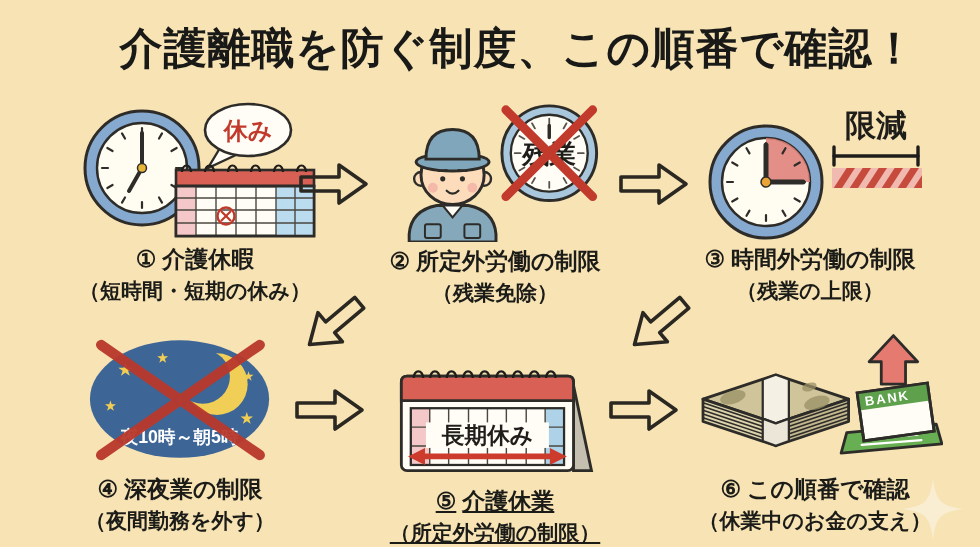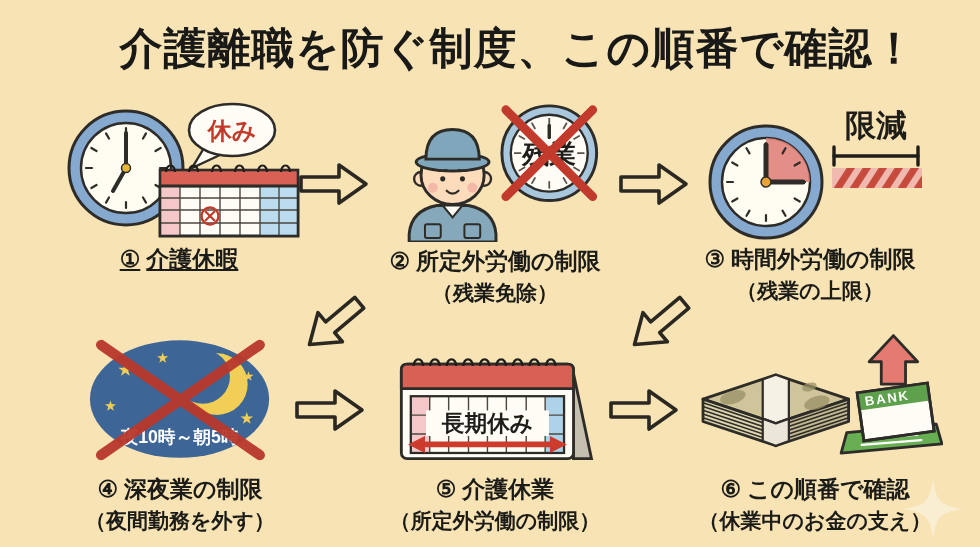--- a/index.html
+++ b/index.html
@@ -24,21 +24,21 @@
   .sparkle{position:absolute;}
   svg text{font-family:"Liberation Sans",sans-serif;}
 </style>
 </head>
 <body>
 
 <div class="stage">
 
   <div class="title">介護離職を防ぐ制度、この順番で確認！</div>
 
-  <div class="cell" style="left:24px;top:98px;width:310px;text-decoration:underline;">
+  <div class="cell" style="left:40px;top:98px;width:310px;">
     <div class="icon-wrap">
       <svg width="250" height="142" viewBox="0 0 250 142">
 
         <circle cx="72" cy="70" r="57" fill="#86a9d0" stroke="#2e2c28" stroke-width="3"></circle>
         <circle cx="72" cy="70" r="45" fill="#fffcf2" stroke="#2e2c28" stroke-width="2.4"></circle>
         <g stroke="#2e2c28" stroke-width="2.2" stroke-linecap="round">
           <line x1="72" y1="30" x2="72" y2="36"></line>
           <line x1="72" y1="30" x2="72" y2="36" transform="rotate(30 72 70)"></line>
           <line x1="72" y1="30" x2="72" y2="36" transform="rotate(60 72 70)"></line>
           <line x1="72" y1="30" x2="72" y2="36" transform="rotate(90 72 70)"></line>
@@ -84,20 +84,21 @@
             <path d="M227 74 a4.5 6.5 0 1 1 9 0"></path>
         </g>
         <circle cx="156" cy="118" r="8.5" fill="none" stroke="#c0392b" stroke-width="2.4"></circle>
         <line x1="151" y1="113" x2="161" y2="123" stroke="#c0392b" stroke-width="2.2"></line>
         <line x1="161" y1="113" x2="151" y2="123" stroke="#c0392b" stroke-width="2.2"></line>
       </svg>
     </div>
     <div class="cap1">
       <span class="num">①</span><span>介護休暇</span>
     </div>
+    <div class="cap2">（短時間・短期の休み）</div>
   </div>
 
   <div class="cell" style="left:360px;top:96px;width:270px;">
     <div class="icon-wrap">
       <svg width="228" height="146" viewBox="0 0 230 148">
 
         <circle cx="170" cy="58" r="48" fill="#a8c6dc" stroke="#2e2c28" stroke-width="3"></circle>
         <circle cx="170" cy="58" r="39" fill="#fffdf6" stroke="#2e2c28" stroke-width="2.4"></circle>
         <g stroke="#56534c" stroke-width="1.8" stroke-linecap="round">
           <line x1="170" y1="23" x2="170" y2="29"></line>
@@ -217,21 +218,21 @@
           <line x1="198" y1="16" x2="28" y2="134"></line>
         </g>
       </svg>
     </div>
     <div class="cap1">
       <span class="num">④</span><span>深夜業の制限</span>
     </div>
     <div class="cap2">（夜間勤務を外す）</div>
   </div>
 
-  <div class="cell" style="left:360px;top:330px;width:270px;">
+  <div class="cell" style="left:360px;top:342px;width:270px;text-decoration:underline;">
     <div class="icon-wrap">
       <svg width="226" height="140" viewBox="0 0 226 148">
         <polygon points="196,46 215,136 196,136" fill="#c5bfb0" stroke="#2e2c28" stroke-width="3"></polygon>
         <rect x="14" y="36" width="182" height="100" rx="6" fill="#fffdf6" stroke="#2e2c28" stroke-width="3"></rect>
         <path d="M14 62 L14 42 Q14 36 20 36 L190 36 Q196 36 196 42 L196 62 Z" fill="#d96055" stroke="#2e2c28" stroke-width="3"></path>
         <g fill="none" stroke="#1f1d1a" stroke-width="2.4">
           <path d="M27 38 a5 7 0 1 1 10 0"></path>
             <path d="M44.5 38 a5 7 0 1 1 10 0"></path>
           <path d="M62 38 a5 7 0 1 1 10 0"></path>
             <path d="M79.5 38 a5 7 0 1 1 10 0"></path>

